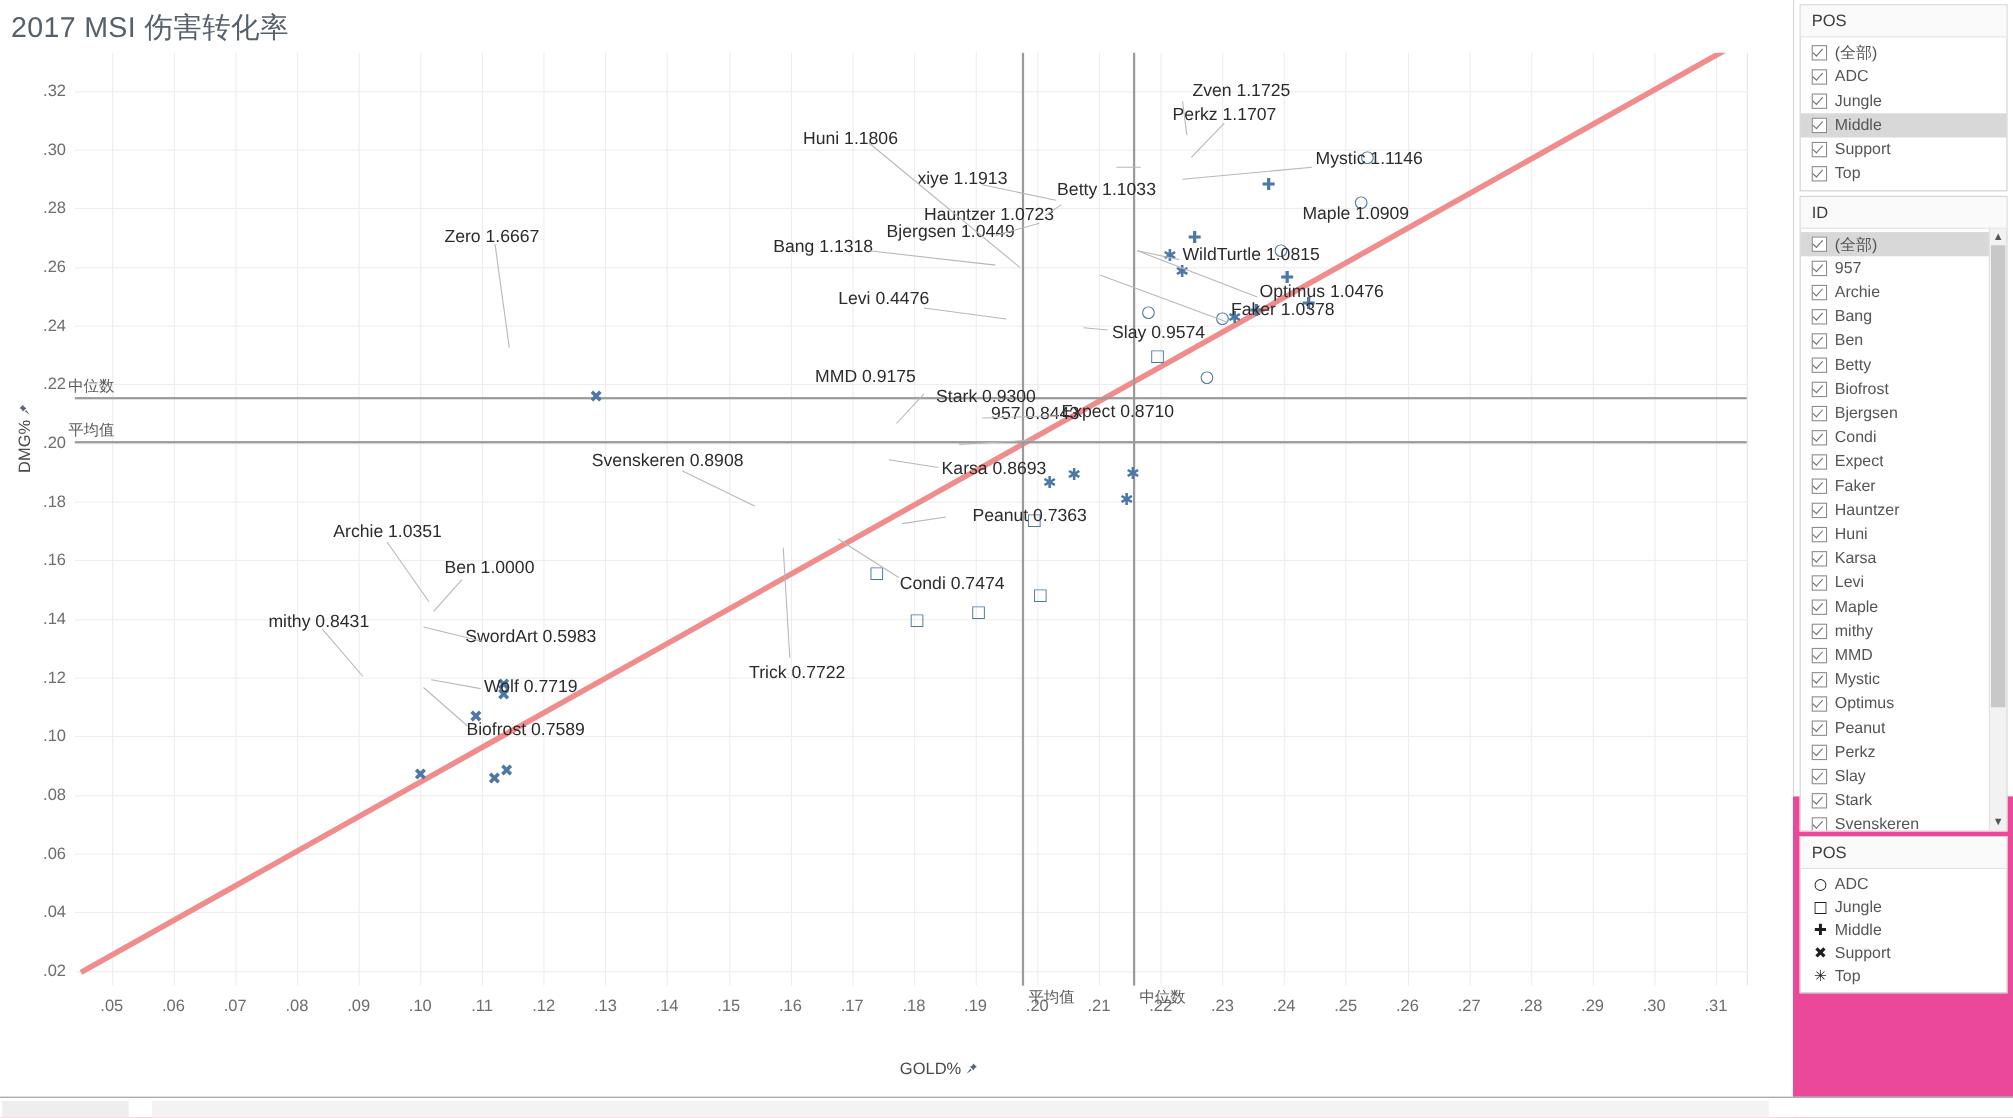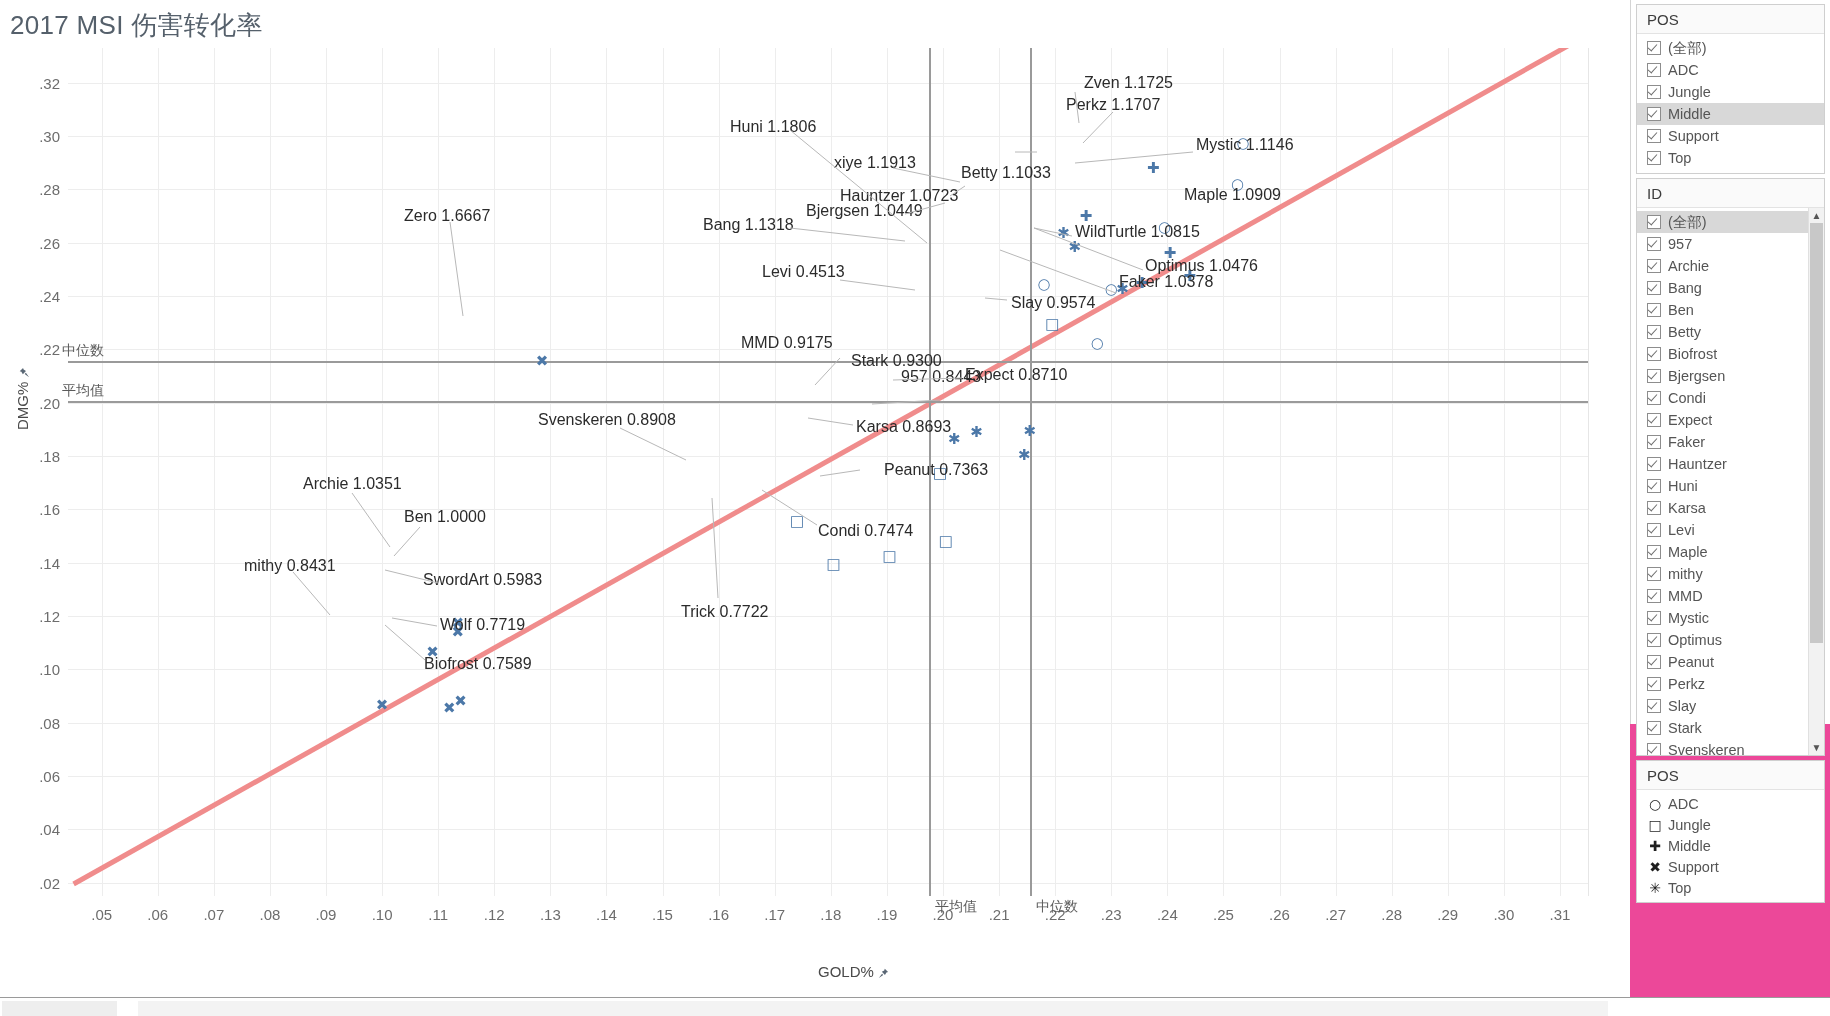--- a/index.html
+++ b/index.html
@@ -409,21 +409,21 @@
         <div class="pt-label" style="left: 662px; top: 70px;">Huni 1.1806</div>
         <div class="pt-label" style="left: 893px; top: 92px; margin-top: 24px;">Betty 1.1033</div>
         <div class="pt-label" style="left: 1128px; top: 88px;">Mystic 1.1146</div>
         <div class="pt-label" style="left: 766px; top: 106px;">xiye 1.1913</div>
         <div class="pt-label" style="left: 1116px; top: 138px;">Maple 1.0909</div>
         <div class="pt-label" style="left: 772px; top: 139px;">Hauntzer 1.0723</div>
         <div class="pt-label" style="left: 738px; top: 154px;">Bjergsen 1.0449</div>
         <div class="pt-label" style="left: 635px; top: 168px;">Bang 1.1318</div>
         <div class="pt-label" style="left: 1007px; top: 175px;">WildTurtle 1.0815</div>
         <div class="pt-label" style="left: 1077px; top: 209px;">Optimus 1.0476</div>
-        <div class="pt-label" style="left: 694px; top: 215px;">Levi 0.4513</div>
+        <div class="pt-label" style="left: 694px; top: 215px;">Levi 0.4476</div>
         <div class="pt-label" style="left: 1051px; top: 225px;">Faker 1.0378</div>
         <div class="pt-label" style="left: 943px; top: 246px;">Slay 0.9574</div>
         <div class="pt-label" style="left: 336px; top: 159px;">Zero 1.6667</div>
         <div class="pt-label" style="left: 673px; top: 286px;">MMD 0.9175</div>
         <div class="pt-label" style="left: 783px; top: 304px;">Stark 0.9300</div>
         <div class="pt-label" style="left: 897px; top: 318px;">Expect 0.8710</div>
         <div class="pt-label" style="left: 833px; top: 320px;">957  0.8443</div>
         <div class="pt-label" style="left: 788px; top: 370px;">Karsa 0.8693</div>
         <div class="pt-label" style="left: 470px; top: 363px;">Svenskeren 0.8908</div>
         <div class="pt-label" style="left: 816px; top: 413px;">Peanut 0.7363</div>

